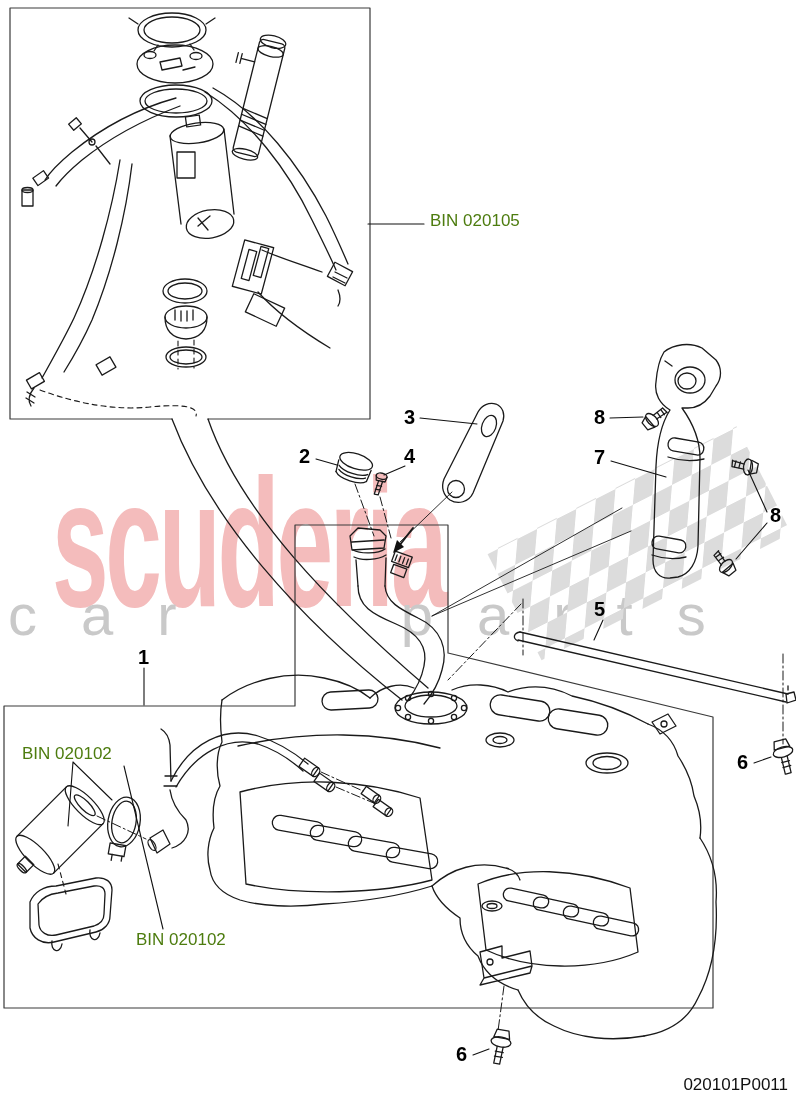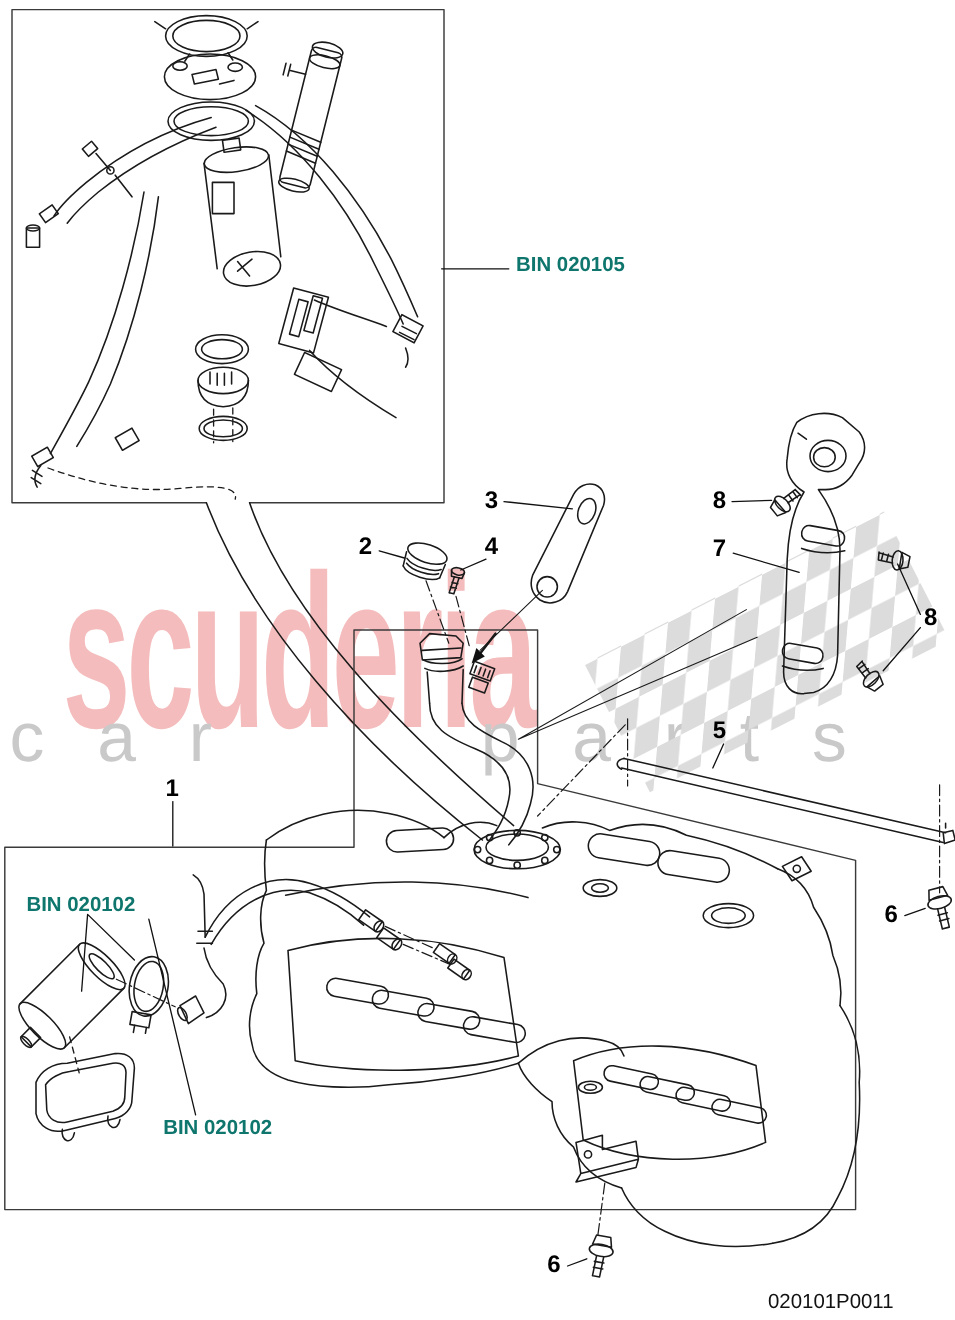--- a/index.html
+++ b/index.html
@@ -15,21 +15,21 @@
   .canvas path,.canvas ellipse,.canvas circle,.canvas rect,.canvas line,.canvas polyline,.canvas polygon{
      fill:none;stroke:#1a1a1a;stroke-width:1.3;stroke-linecap:round;stroke-linejoin:round;}
   .canvas .box{stroke:#3a3a3a;stroke-width:1.2;}
   .canvas .leader{stroke:#111;stroke-width:1.1;}
   .canvas .thin{stroke-width:0.9;}
   .canvas .dd{stroke-dasharray:9,3,2,3;stroke-width:1;}
   .canvas .dash{stroke-dasharray:5,4;stroke-width:1.1;}
   .canvas rect.flagfill{fill:url(#chk);stroke:none;}
   .canvas rect.flagcell{fill:#dcdcdc;stroke:none;}
   .canvas .fillblk{fill:#111;stroke:none;}
-  .lbl{position:absolute;color:#0f766e;font-weight:bold;font-size:17px;white-space:nowrap;z-index:3;}
+  .lbl{position:absolute;color:#4d7c0f;font-weight:normal;font-size:17px;white-space:nowrap;z-index:3;}
   .co{position:absolute;color:#000;font-weight:bold;font-size:20px;white-space:nowrap;z-index:3;}
   .pn{position:absolute;font-size:17px;color:#111;z-index:3;}
 </style>
 </head>
 <body>
 
 <div class="stage">
 
   <div class="wm-brand">scuderia</div>
   <div class="wm-sub">car parts</div>
@@ -347,14 +347,14 @@
   <div class="co" style="left:299px;top:445px">2</div>
   <div class="co" style="left:404px;top:406px">3</div>
   <div class="co" style="left:404px;top:445px">4</div>
   <div class="co" style="left:594px;top:598px">5</div>
   <div class="co" style="left:737px;top:751px">6</div>
   <div class="co" style="left:456px;top:1043px">6</div>
   <div class="co" style="left:594px;top:446px">7</div>
   <div class="co" style="left:594px;top:406px">8</div>
   <div class="co" style="left:770px;top:504px">8</div>
 
-  <div class="pn" style="left:640px;top:1075px;width:148px;">020101P0011</div>
+  <div class="pn" style="left:640px;top:1075px;width:148px;text-align:right">020101P0011</div>
 </div>
 
 </body></html>

